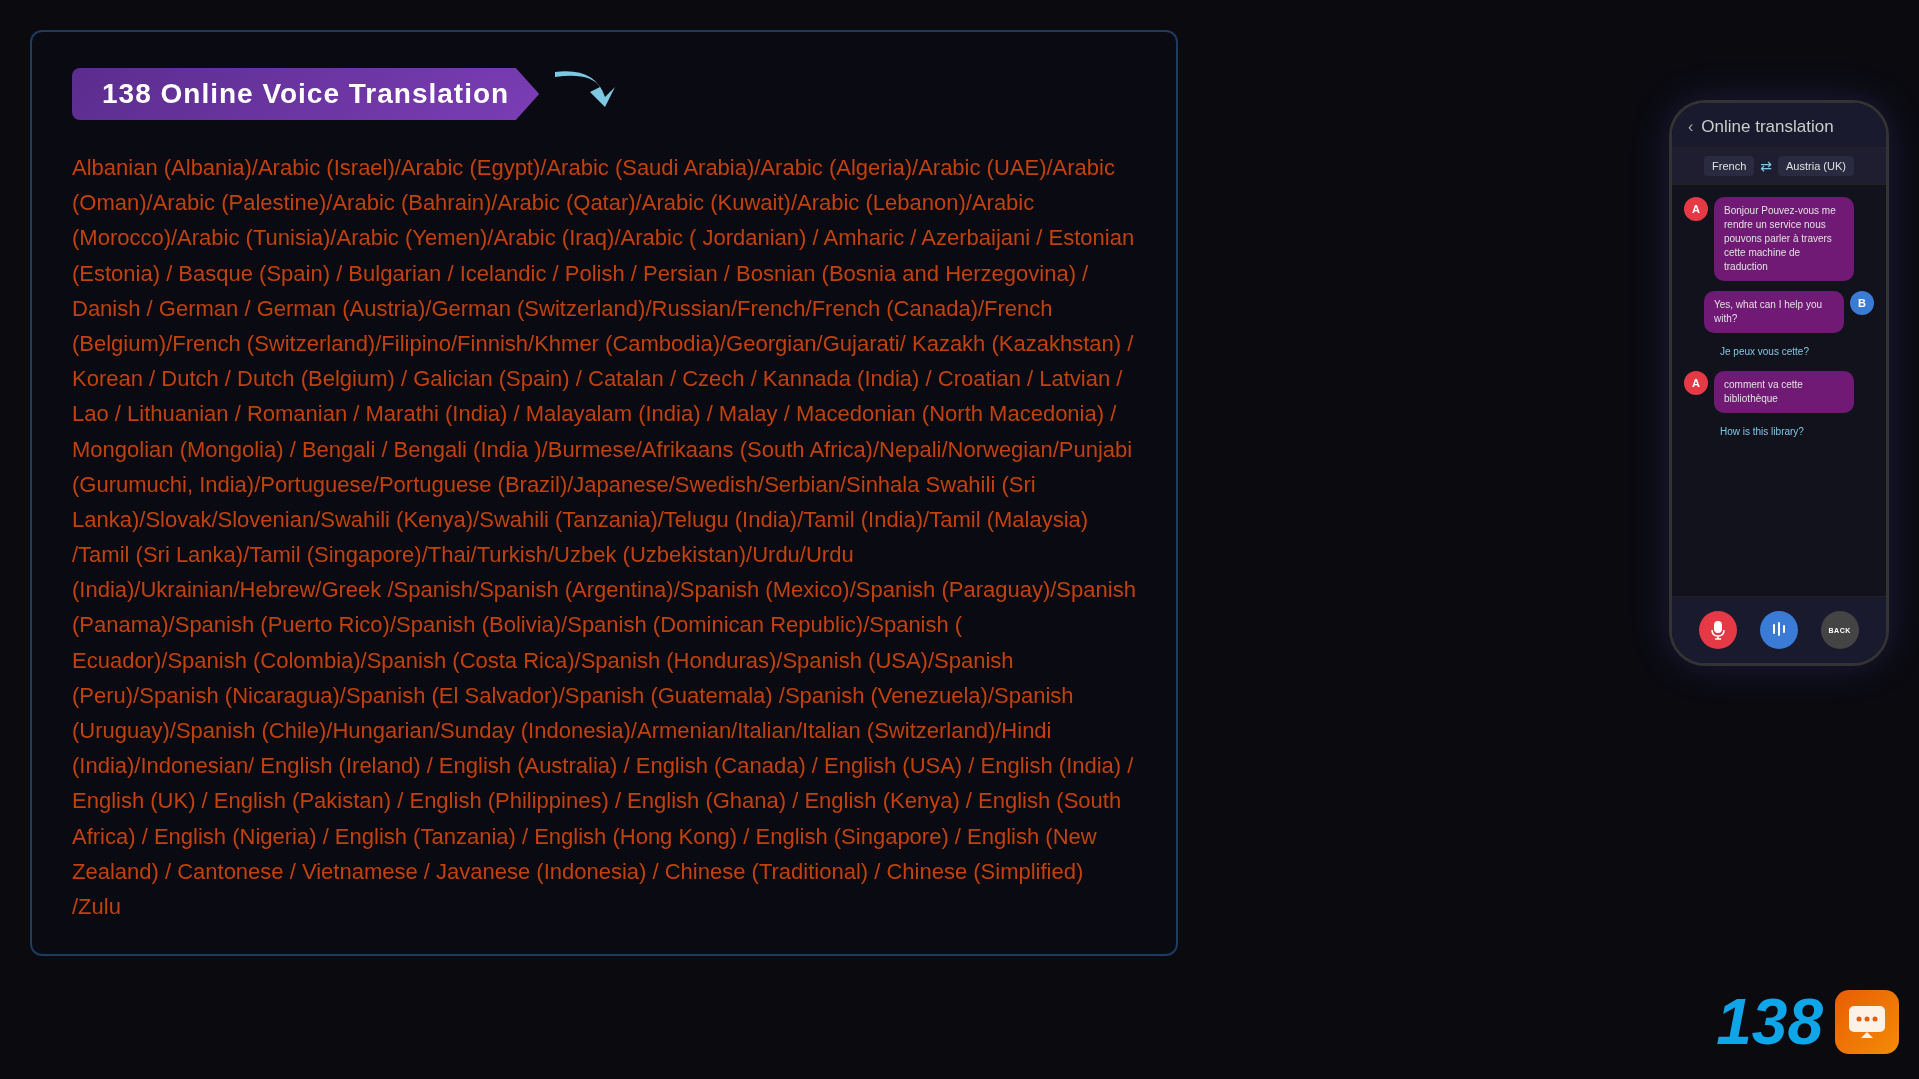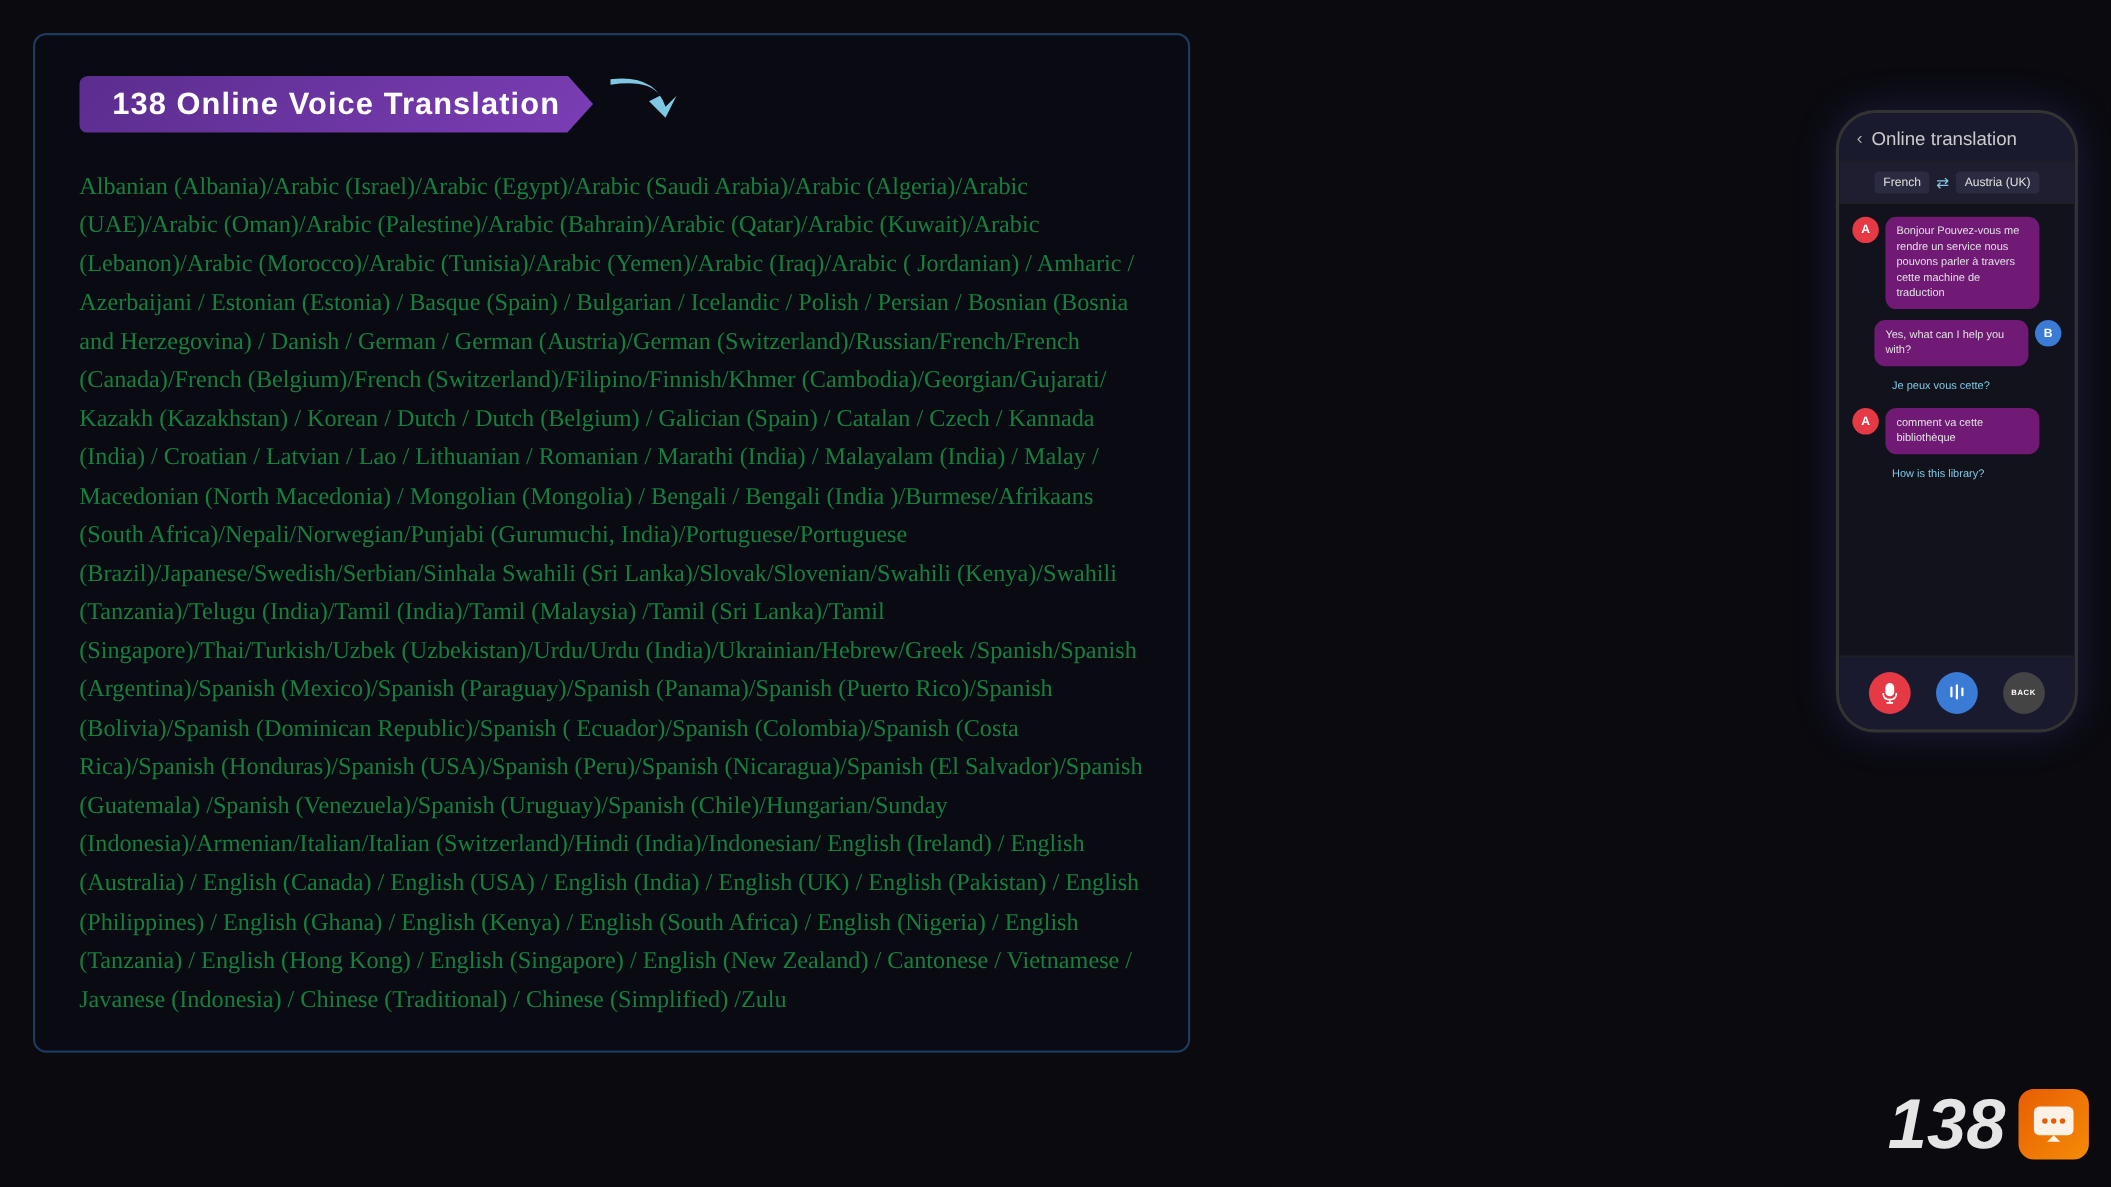--- a/index.html
+++ b/index.html
@@ -11,21 +11,21 @@
       font-family: 'Arial', sans-serif;
       overflow: hidden;
       position: relative;
     }
 
     
     .left-panel {
       position: absolute;
       left: 30px;
       top: 30px;
-      width: 1052px;
+      width: 1148px;
       border: 2px solid #1e3a5f;
       border-radius: 12px;
       padding: 30px 40px 30px 40px;
       background: rgba(10, 10, 20, 0.8);
     }
 
     
     .title-wrapper {
       position: relative;
       margin-bottom: 24px;
@@ -39,25 +39,24 @@
       font-size: 28px;
       font-weight: 900;
       padding: 10px 30px;
       border-radius: 8px;
       clip-path: polygon(0 0, 95% 0, 100% 50%, 95% 100%, 0 100%);
       letter-spacing: 1px;
     }
 
     
     .languages-text {
-      color: #15803d;
+      color: #c2410c;
       font-size: 22px;
       line-height: 1.6;
       font-weight: 500;
-      font-family: Liberation Serif, serif;
     }
 
     
     .phone-container {
       position: absolute;
       right: 30px;
       top: 100px;
       width: 220px;
     }
 
@@ -224,21 +223,21 @@
     .bottom-right {
       position: absolute;
       bottom: 20px;
       right: 20px;
       display: flex;
       align-items: center;
       gap: 12px;
     }
 
     .number-badge {
-      color: #e5e5e5;
+      color: #0ea5e9;
       font-size: 64px;
       font-weight: 900;
       font-style: italic;
     }
 
     .logo-badge {
       background: linear-gradient(135deg, #e85d04, #f48c06);
       border-radius: 14px;
       width: 64px;
       height: 64px;

